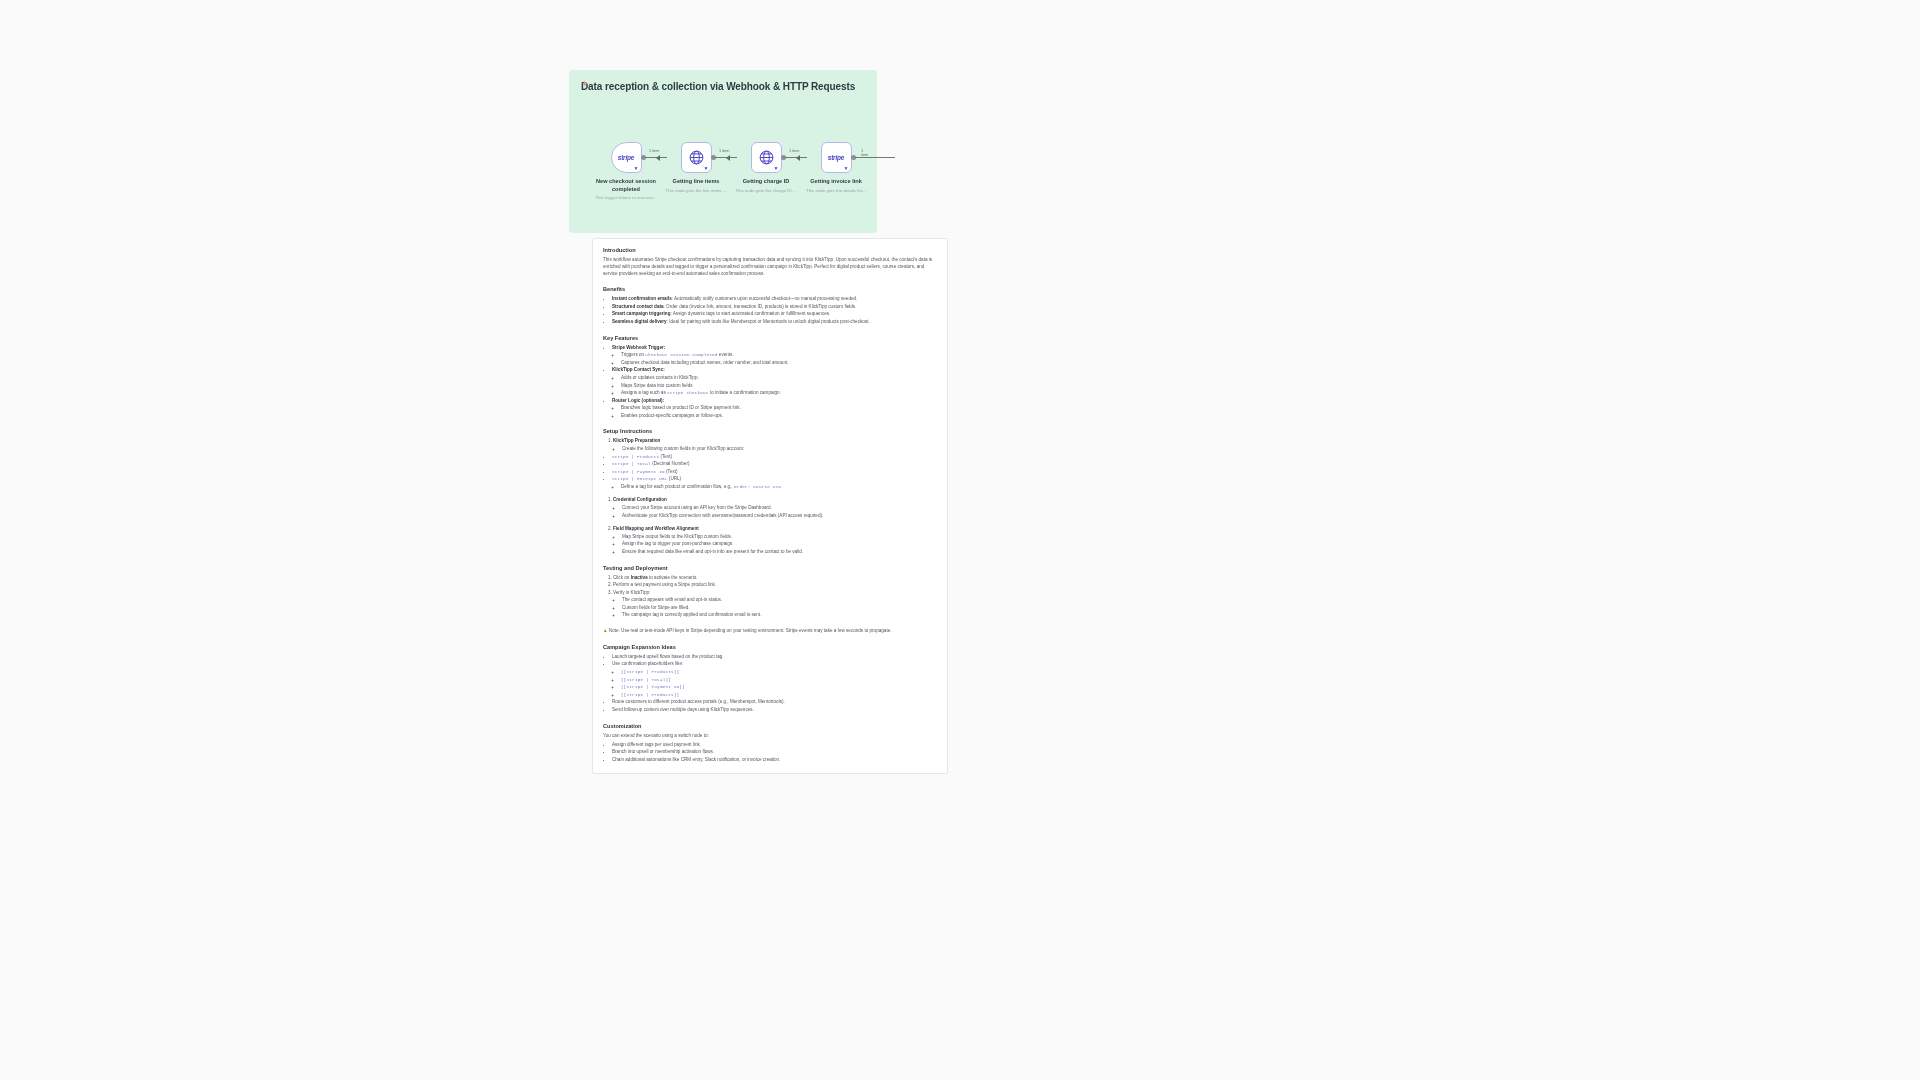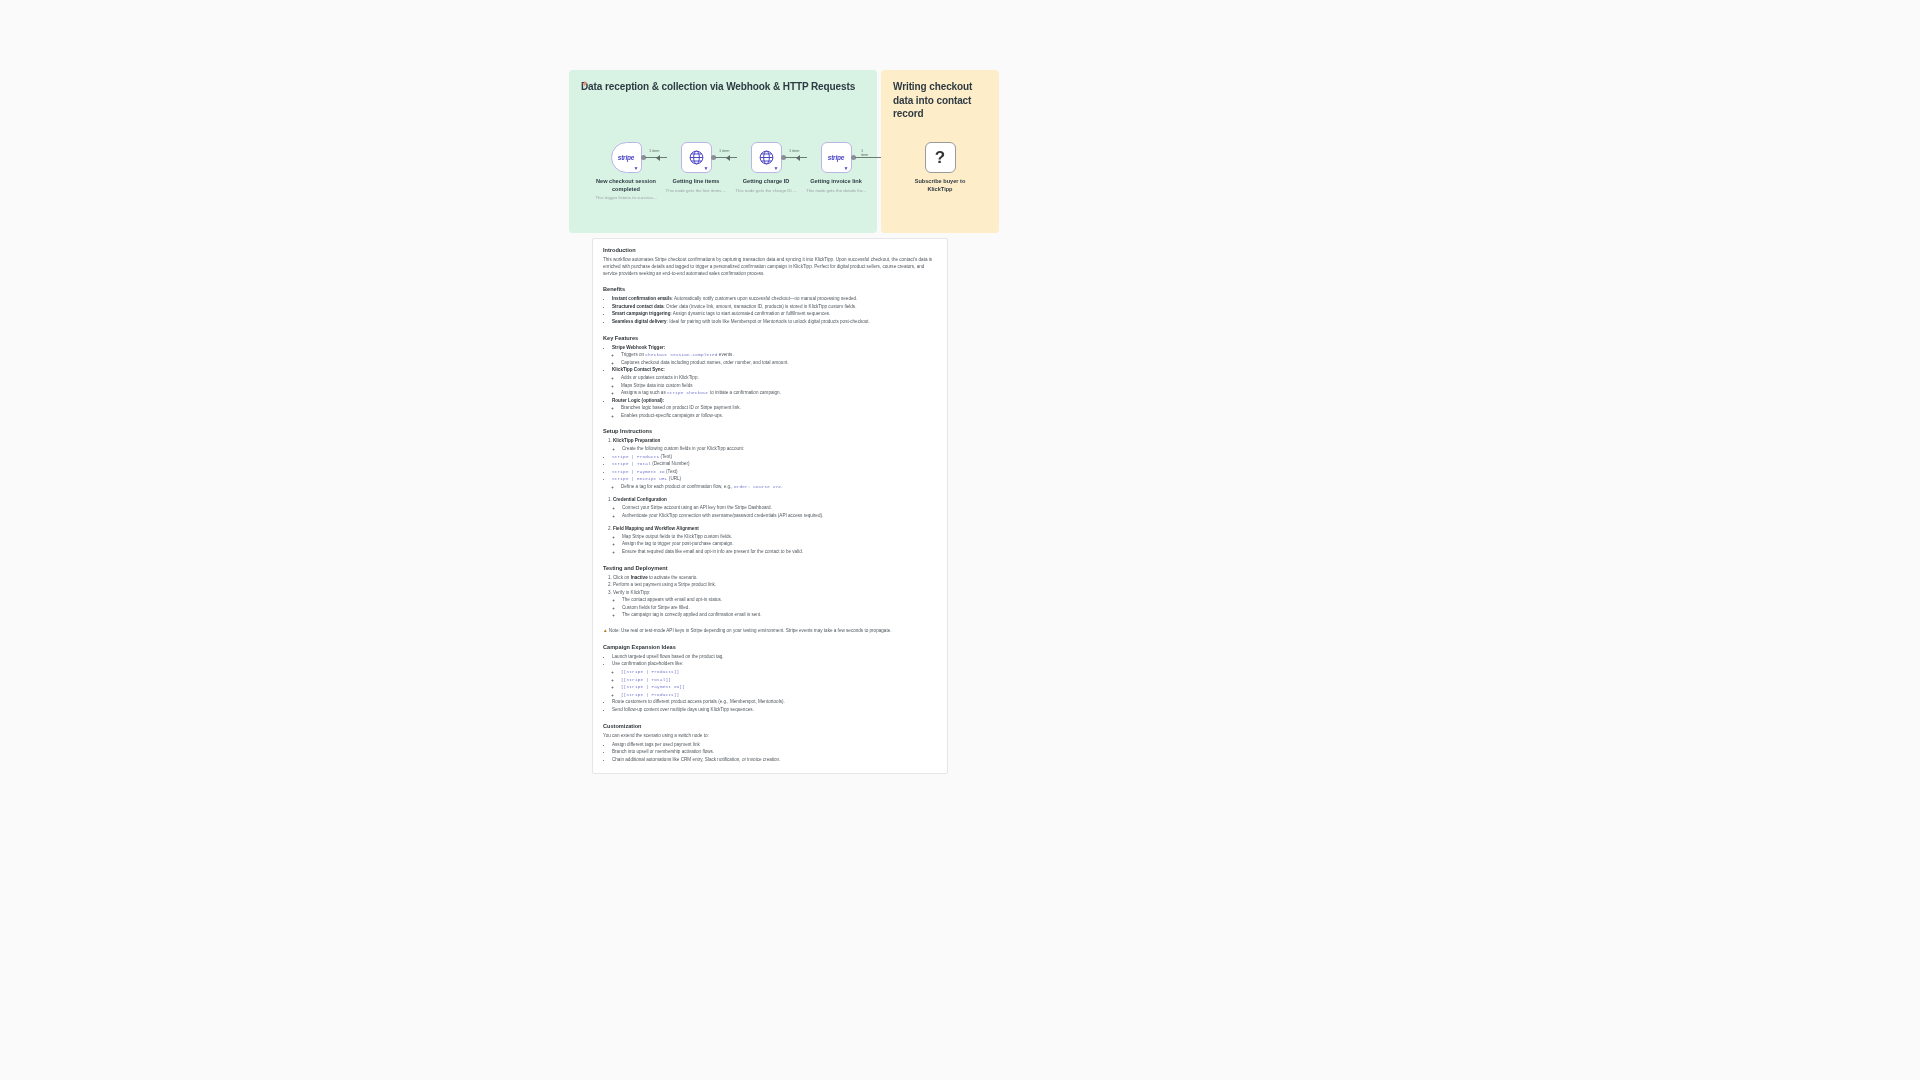--- a/index.html
+++ b/index.html
@@ -266,32 +266,20 @@
           </div>
           <div class="node-label">Getting invoice link</div>
           <div class="node-sub">This node gets the details fro...</div>
           <span class="dot" style="left:50px;"></span>
           <span class="conn" style="left:54px; width:40px;"></span>
           <span class="conn-label" style="left:60px;">1 item</span>
         </div>
       </div>
     </div>
 
-    <div class="panel panel-yellow">
-      <div class="panel-title">Writing checkout data into contact record</div>
-
-      <div class="nodes-row" style="justify-content:center;">
-        <div class="node-col">
-          <div class="node-box unknown">
-            <span class="qmark">?</span>
-          </div>
-          <div class="node-label">Subscribe buyer to KlickTipp</div>
-        </div>
-      </div>
-    </div>
   </div>
 
   <div class="doc">
 
     <h3>Introduction</h3>
     <p>This workflow automates Stripe checkout confirmations by capturing transaction data and syncing it into KlickTipp. Upon successful checkout, the contact's data is enriched with purchase details and tagged to trigger a personalized confirmation campaign in KlickTipp. Perfect for digital product sellers, course creators, and service providers seeking an end-to-end automated sales confirmation process.</p>
 
     <h3 class="spaced">Benefits</h3>
     <ul>
       <li><b>Instant confirmation emails</b><span>: Automatically notify customers upon successful checkout—no manual processing needed.</span></li>

